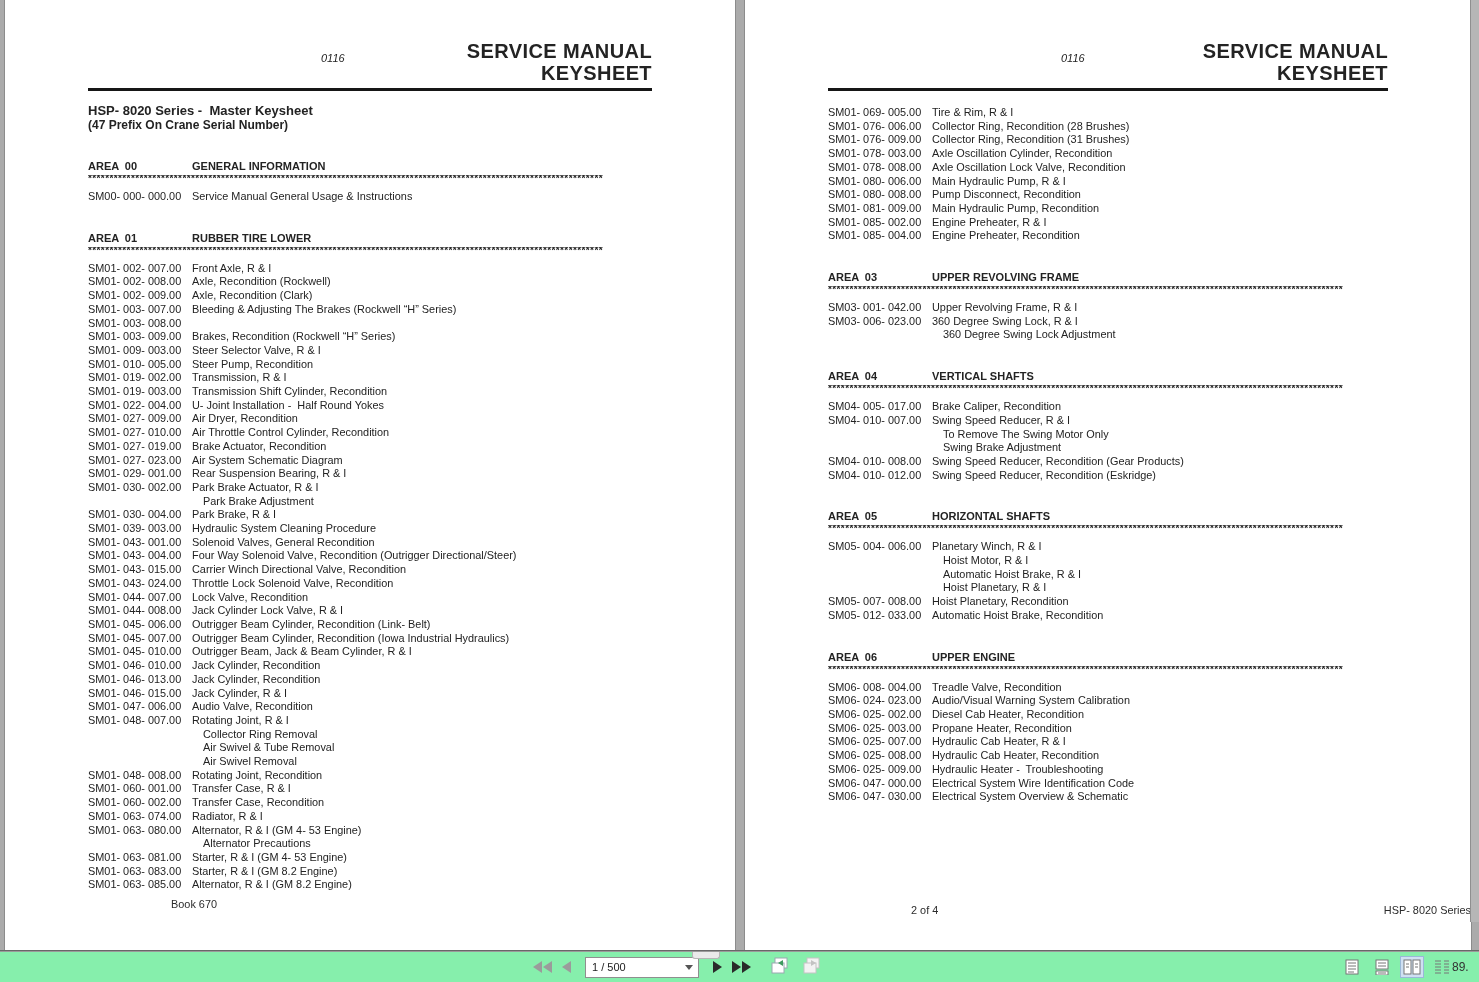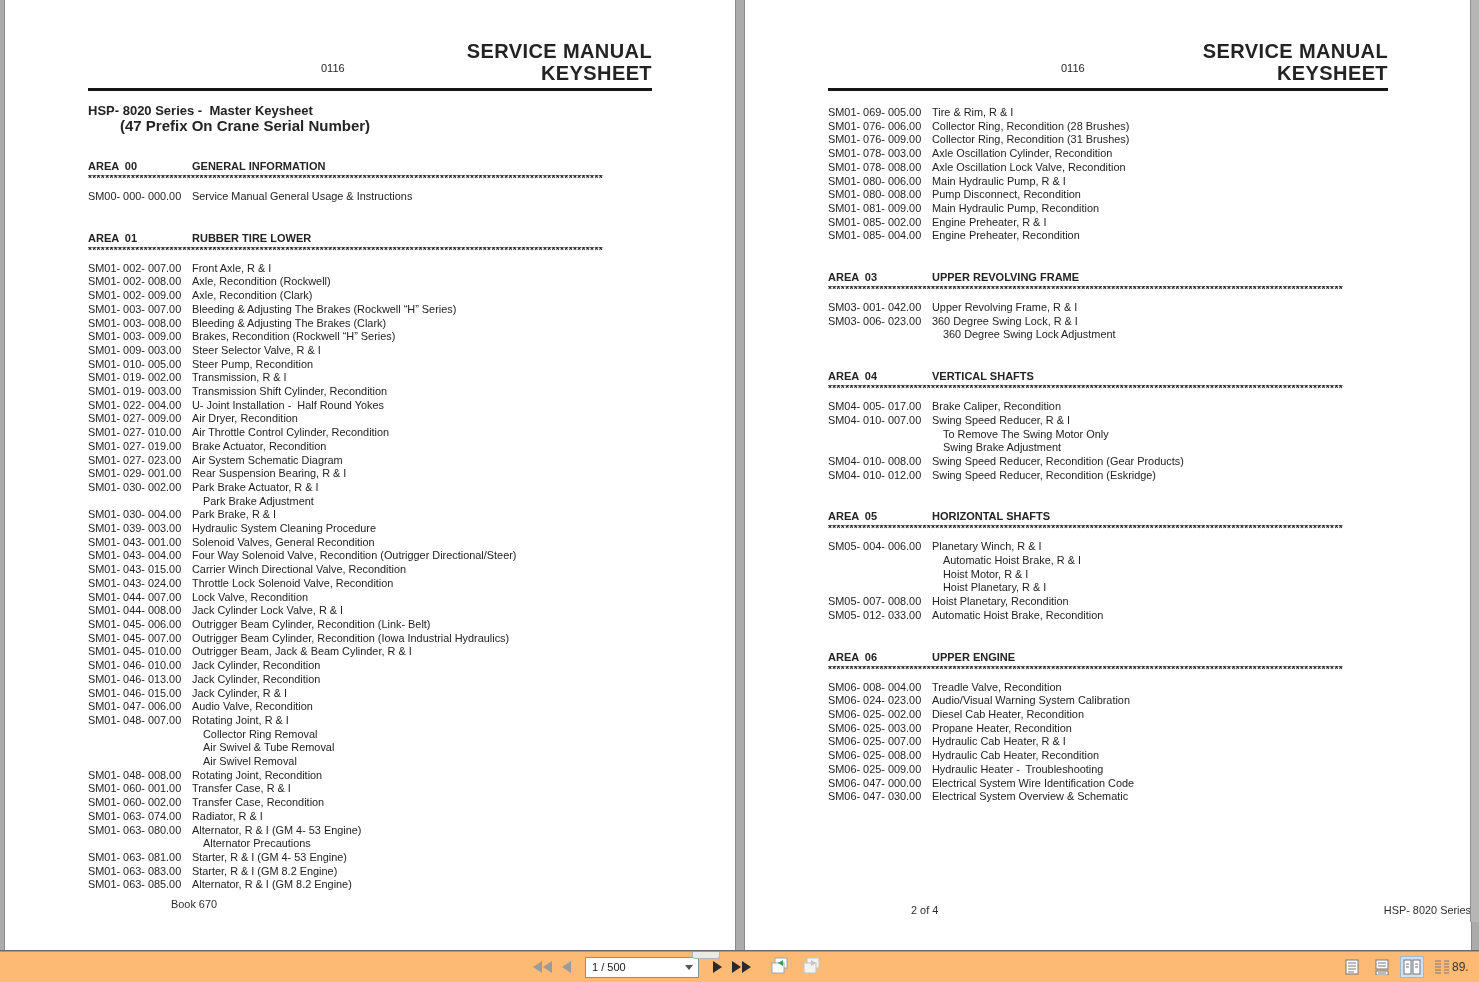--- a/index.html
+++ b/index.html
@@ -11,25 +11,25 @@
   .page{position:absolute;top:0;bottom:0;background:#fff;color:#232323;box-shadow:0 0 0 1px #8c8c8c;}
   .page-left{left:5px;width:730px;}
   .page-right{left:745px;width:726px;}
   .content{position:absolute;top:0;left:83px;}
   .page-left .content{width:564px;}
   .page-right .content{width:560px;}
 
   .doc-header{position:relative;display:flex;align-items:flex-end;margin-top:40px;
     border-bottom:3px solid #161616;padding-bottom:4px;flex-direction:column;}
   .h-title{font-size:20px;font-weight:bold;letter-spacing:.4px;line-height:22px;}
-  .h-code{position:absolute;left:233px;bottom:14px;font-size:11px;font-weight:normal;}
+  .h-code{position:absolute;left:233px;bottom:24px;font-size:11px;font-weight:normal;font-style:italic;}
   .h-right{margin-left:auto;font-size:20px;font-weight:bold;letter-spacing:.4px;line-height:22px;}
 
   .doc-title{margin-top:12px;font-size:13px;font-weight:bold;line-height:16px;white-space:pre;}
-  .doc-subtitle{font-size:15px;font-weight:bold;line-height:13px;white-space:pre;margin-left:32px;}
+  .doc-subtitle{font-size:12px;font-weight:bold;line-height:13px;white-space:pre;}
 
   .sections{}
   .page-right .sections{margin-top:15px;}
   .area-row{display:flex;margin-top:28px;font-size:11px;font-weight:bold;line-height:13px;}
   .area-label{width:104px;flex:none;white-space:pre;}
   .area-heading{white-space:pre;}
   .stars{font-size:10px;font-weight:bold;letter-spacing:.4px;line-height:8px;height:9px;
     overflow:hidden;white-space:nowrap;margin:2px 0 6px 0;}
   .item-list{}
   .row{display:flex;font-size:10.9px;line-height:13.7px;white-space:pre;}
@@ -38,21 +38,21 @@
   .row.indent .desc{padding-left:11px;}
 
   .page-footer{position:absolute;left:83px;display:flex;justify-content:space-between;
     font-size:10.9px;color:#2c2c2c;}
   .page-left .page-footer{top:898px;width:646px;}
   .page-right .page-footer{top:904px;width:560px;}
 
   .scrollbar{position:absolute;right:0;top:0;width:8px;bottom:30px;background:#b6b6b6;
     border-left:1px solid #8f8f8f;}
 
-  .toolbar{position:absolute;left:0;right:0;bottom:0;height:30px;background:#fdba74;
+  .toolbar{position:absolute;left:0;right:0;bottom:0;height:30px;background:#86efac;
     border-top:1px solid #9a9a9a;box-shadow:0 -1px 0 #686868;display:flex;align-items:center;overflow:hidden;}
   .tab-handle{position:absolute;left:692px;top:0;width:26px;height:6px;background:#eaeaea;
     border:1px solid #b5b5b5;border-top:none;border-radius:0 0 3px 3px;}
   .nav-cluster{display:flex;align-items:center;margin-left:533px;gap:10px;}
   .tbtn{display:flex;align-items:center;gap:1px;cursor:pointer;}
   .tbtn.gray{color:#9b9b9b;}
   .tbtn.dark{color:#2a2a2a;}
   .tri{width:0;height:0;border-top:6px solid transparent;border-bottom:6px solid transparent;}
   .tri.l{border-right:9px solid currentColor;}
   .tri.r{border-left:9px solid currentColor;}
@@ -94,21 +94,21 @@
           <div class="area-row">
             <span class="area-label">AREA  01</span>
             <span class="area-heading">RUBBER TIRE LOWER</span>
           </div>
           <div class="stars">************************************************************************************************************************</div>
           <div class="item-list">
             <div class="row"><span class="code">SM01- 002- 007.00</span><span class="desc">Front Axle, R &amp; I</span></div>
             <div class="row"><span class="code">SM01- 002- 008.00</span><span class="desc">Axle, Recondition (Rockwell)</span></div>
             <div class="row"><span class="code">SM01- 002- 009.00</span><span class="desc">Axle, Recondition (Clark)</span></div>
             <div class="row"><span class="code">SM01- 003- 007.00</span><span class="desc">Bleeding &amp; Adjusting The Brakes (Rockwell “H” Series)</span></div>
-            <div class="row"><span class="code">SM01- 003- 008.00</span><span class="desc">Bleeding &amp; Adjusting The Brakes (Clark)</span></div>
+            <div class="row"><span class="code">SM01- 003- 008.00</span></div>
             <div class="row"><span class="code">SM01- 003- 009.00</span><span class="desc">Brakes, Recondition (Rockwell “H” Series)</span></div>
             <div class="row"><span class="code">SM01- 009- 003.00</span><span class="desc">Steer Selector Valve, R &amp; I</span></div>
             <div class="row"><span class="code">SM01- 010- 005.00</span><span class="desc">Steer Pump, Recondition</span></div>
             <div class="row"><span class="code">SM01- 019- 002.00</span><span class="desc">Transmission, R &amp; I</span></div>
             <div class="row"><span class="code">SM01- 019- 003.00</span><span class="desc">Transmission Shift Cylinder, Recondition</span></div>
             <div class="row"><span class="code">SM01- 022- 004.00</span><span class="desc">U- Joint Installation -  Half Round Yokes</span></div>
             <div class="row"><span class="code">SM01- 027- 009.00</span><span class="desc">Air Dryer, Recondition</span></div>
             <div class="row"><span class="code">SM01- 027- 010.00</span><span class="desc">Air Throttle Control Cylinder, Recondition</span></div>
             <div class="row"><span class="code">SM01- 027- 019.00</span><span class="desc">Brake Actuator, Recondition</span></div>
             <div class="row"><span class="code">SM01- 027- 023.00</span><span class="desc">Air System Schematic Diagram</span></div>
@@ -195,22 +195,22 @@
             <div class="row"><span class="code">SM04- 010- 008.00</span><span class="desc">Swing Speed Reducer, Recondition (Gear Products)</span></div>
             <div class="row"><span class="code">SM04- 010- 012.00</span><span class="desc">Swing Speed Reducer, Recondition (Eskridge)</span></div>
           </div>
           <div class="area-row">
             <span class="area-label">AREA  05</span>
             <span class="area-heading">HORIZONTAL SHAFTS</span>
           </div>
           <div class="stars">************************************************************************************************************************</div>
           <div class="item-list">
             <div class="row"><span class="code">SM05- 004- 006.00</span><span class="desc">Planetary Winch, R &amp; I</span></div>
+            <div class="row indent"><span class="code"></span><span class="desc">Hoist Motor, R &amp; I</span></div>
             <div class="row indent"><span class="code"></span><span class="desc">Automatic Hoist Brake, R &amp; I</span></div>
-            <div class="row indent"><span class="code"></span><span class="desc">Hoist Motor, R &amp; I</span></div>
             <div class="row indent"><span class="code"></span><span class="desc">Hoist Planetary, R &amp; I</span></div>
             <div class="row"><span class="code">SM05- 007- 008.00</span><span class="desc">Hoist Planetary, Recondition</span></div>
             <div class="row"><span class="code">SM05- 012- 033.00</span><span class="desc">Automatic Hoist Brake, Recondition</span></div>
           </div>
           <div class="area-row">
             <span class="area-label">AREA  06</span>
             <span class="area-heading">UPPER ENGINE</span>
           </div>
           <div class="stars">************************************************************************************************************************</div>
           <div class="item-list">

